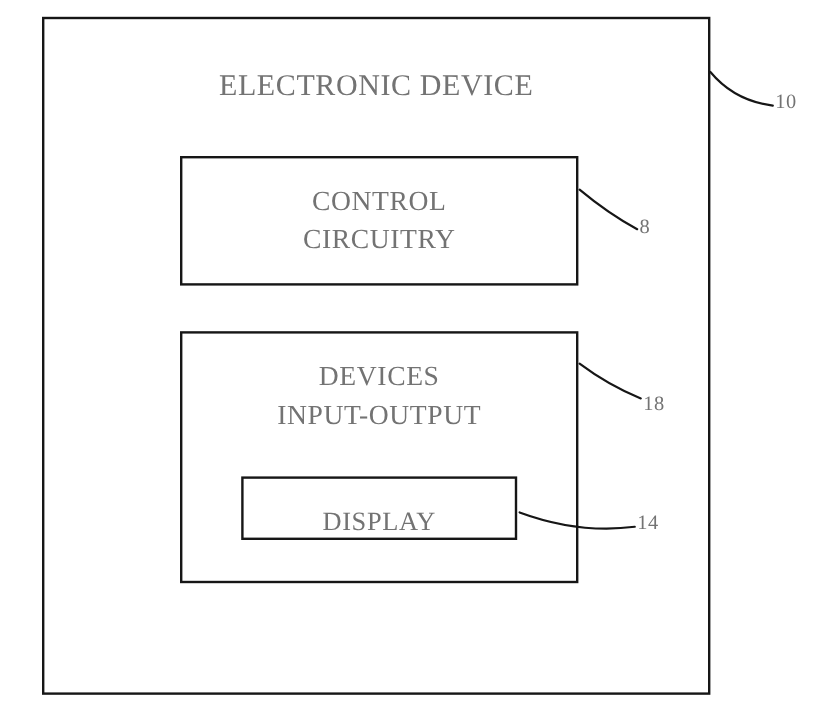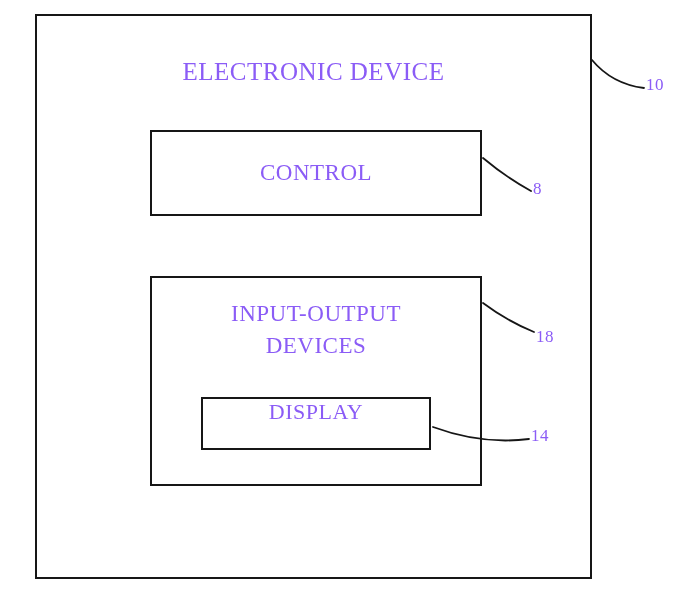--- a/index.html
+++ b/index.html
@@ -6,21 +6,21 @@
     margin: 0;
     padding: 0;
     background: #ffffff;
   }
   .canvas {
     position: relative;
     width: 686px;
     height: 598px;
     background: #ffffff;
     font-family: "Liberation Serif", "DejaVu Serif", serif;
-    color: #8b5cf6;
+    color: #737373;
     overflow: hidden;
   }
   .outer-box {
     position: absolute;
     left: 35px;
     top: 14px;
     width: 553px;
     height: 561px;
     border: 2px solid #161616;
   }
@@ -37,21 +37,21 @@
   .inner-box {
     position: absolute;
     border: 2px solid #161616;
     box-sizing: border-box;
     text-align: center;
   }
   .control-box {
     left: 150px;
     top: 130px;
     width: 332px;
-    height: 86px;
+    height: 108px;
     display: flex;
     flex-direction: column;
     align-items: center;
     justify-content: center;
   }
   .io-box {
     left: 150px;
     top: 276px;
     width: 332px;
     height: 210px;
@@ -66,21 +66,21 @@
   }
   .display-box {
     position: absolute;
     left: 49px;
     top: 119px;
     width: 230px;
     height: 53px;
     border: 2px solid #161616;
     box-sizing: border-box;
     display: flex;
-    align-items: flex-start;
+    align-items: flex-end;
     justify-content: center;
     font-size: 22px;
     letter-spacing: 0.5px;
   }
   .ref-label {
     position: absolute;
     font-size: 17px;
     letter-spacing: 0.5px;
   }
   .ref-10 { left: 646px; top: 75px; }
@@ -106,26 +106,27 @@
 <body>
 
 <div class="canvas">
 
   <div class="outer-box"></div>
 
   <div class="diagram-title">ELECTRONIC DEVICE</div>
 
   <div class="inner-box control-box">
     <div class="box-label">CONTROL</div>
+    <div class="box-label">CIRCUITRY</div>
   </div>
 
   <div class="inner-box io-box">
     <div class="io-label">
+      <div class="box-label">DEVICES</div>
       <div class="box-label">INPUT-OUTPUT</div>
-      <div class="box-label">DEVICES</div>
     </div>
     <div class="display-box">
       <span>DISPLAY</span>
     </div>
   </div>
 
   <svg class="leader-svg" viewBox="0 0 686 598" xmlns="http://www.w3.org/2000/svg">
     <path d="M 592 60 Q 612 84 644 88"></path>
     <path d="M 483 158 Q 507 178 531 191"></path>
     <path d="M 483 303 Q 507 321 534 332"></path>

